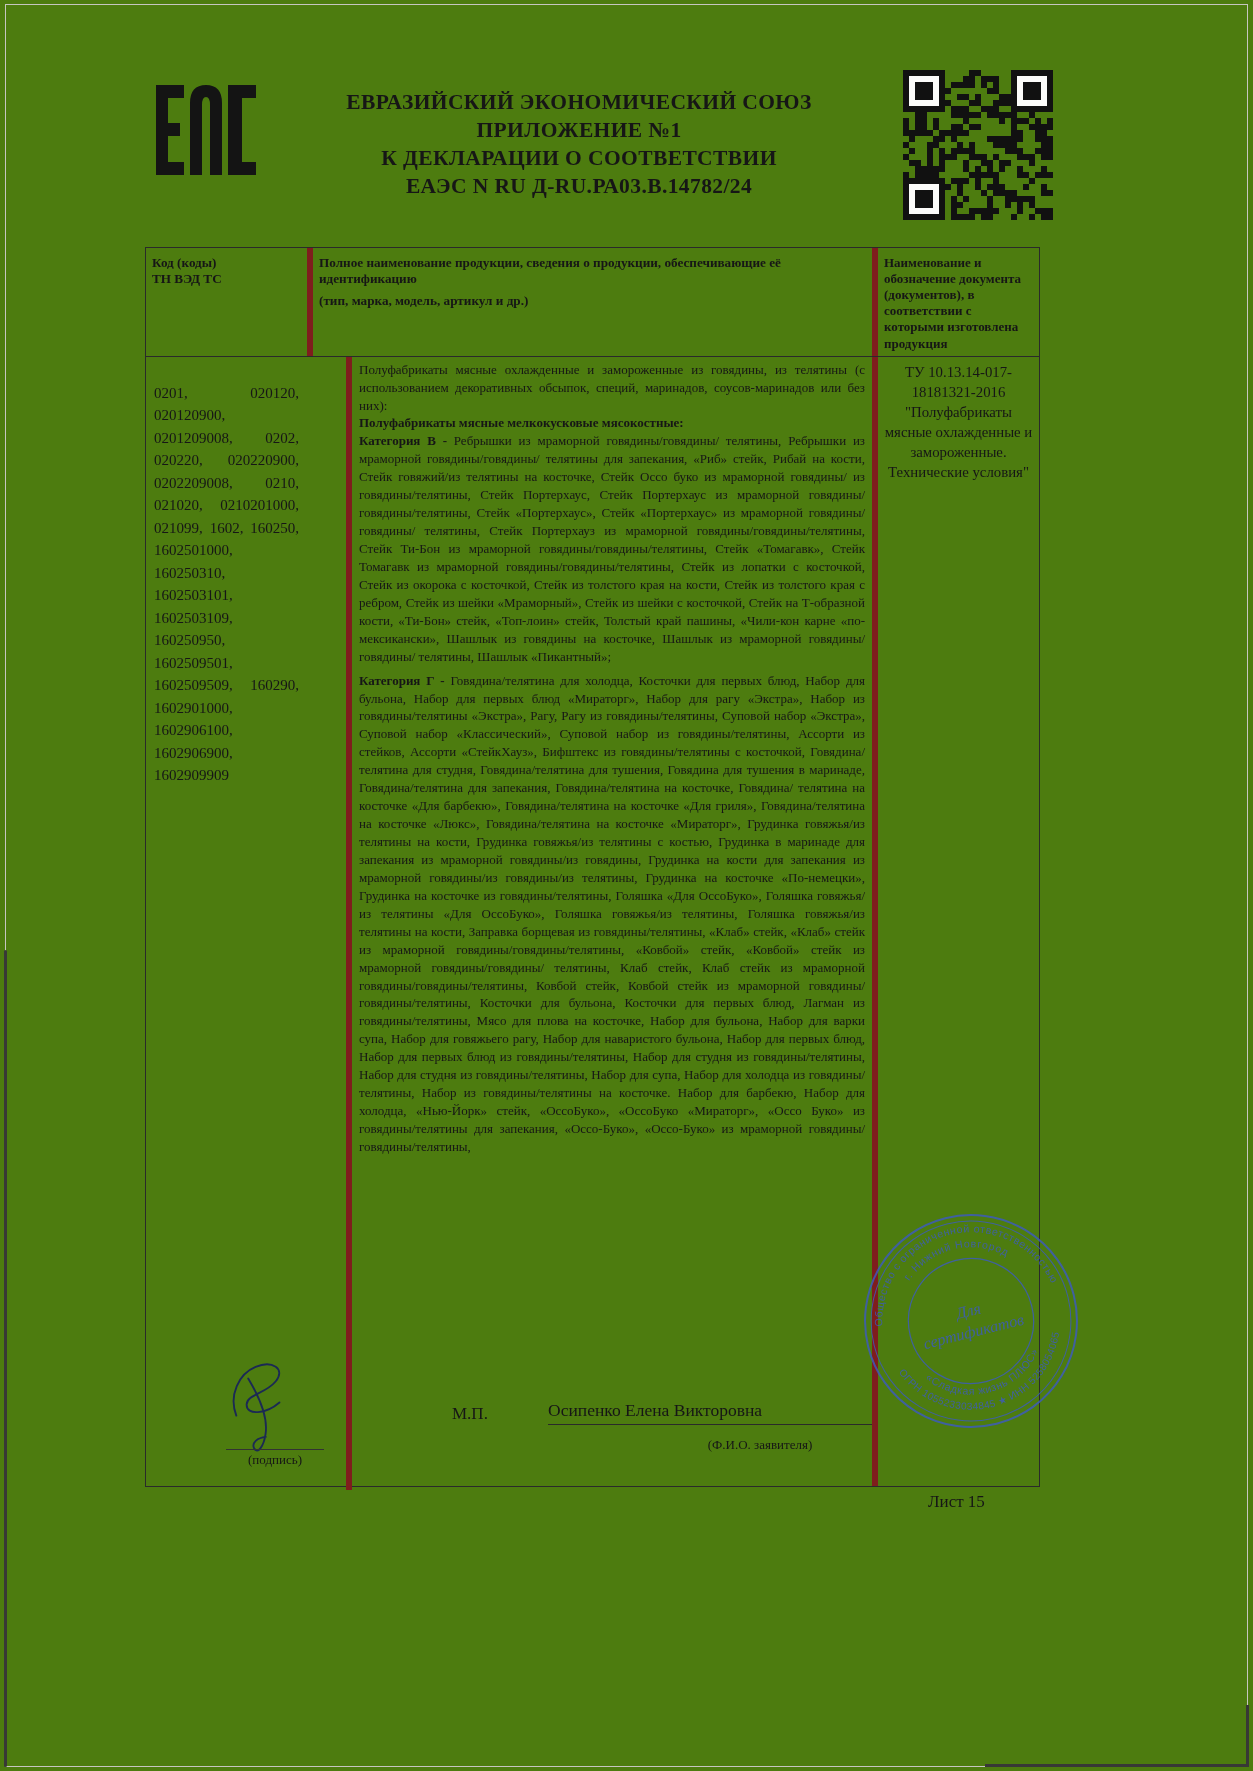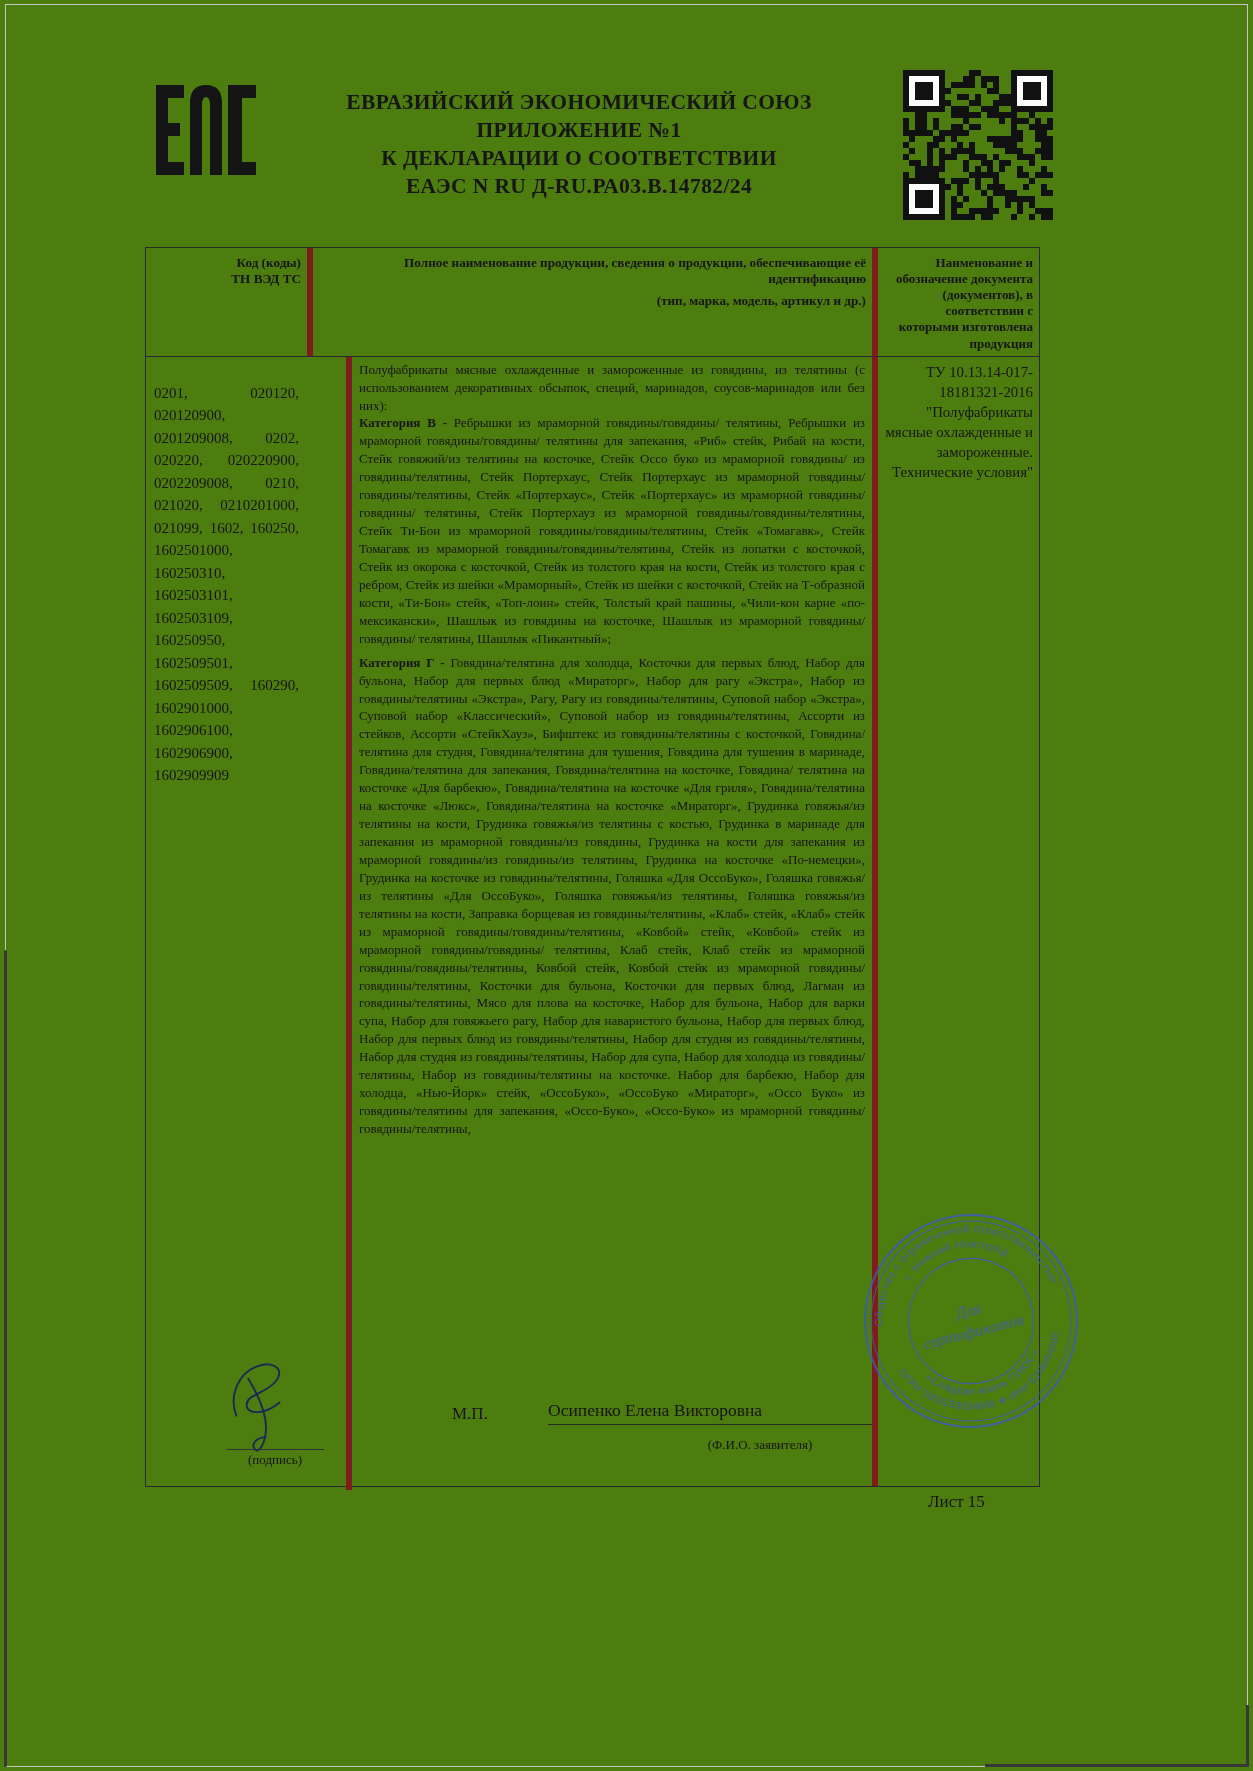--- a/index.html
+++ b/index.html
@@ -18,29 +18,29 @@
   .titles .t{font-size:21.5px;line-height:28px;letter-spacing:.4px;}
   .qr{position:absolute;left:903px;top:70px;width:150px;height:150px;}
   .subtitle{position:absolute;left:0;top:221px;width:100%;text-align:center;font-weight:bold;font-size:16.5px;}
 
   .table{position:absolute;left:145px;top:247px;width:895px;}
   .thead,.tbody{display:grid;grid-template-columns:161px 565px 1fr;}
   .thead{border:1.5px solid #2a2a2a;border-bottom:1px solid #2a2a2a;}
   .tbody{border:1.5px solid #2a2a2a;border-top:none;height:1129px;position:relative;}
   .cell{min-width:0;}
   .cell+.cell{border-left:6px solid #7f1d1d;}
-  .th{padding:7px 6px 4px;text-align:right;font-weight:bold;font-size:13.2px;line-height:1.24;}
+  .th{padding:7px 6px 4px;text-align:left;font-weight:bold;font-size:13.2px;line-height:1.24;}
   .th .sub{margin-top:5px;}
   .th-doc{font-size:13px;}
   .codes{padding:25px 8px;font-size:15px;line-height:1.5;text-align:justify;}
   .desc{padding:4px 7px 0;font-size:13px;line-height:1.38;text-align:justify;overflow:hidden;height:100%;margin-left:39px;}
   .desc p{margin:0;}
   .desc .catg{margin-top:6px;}
   .b{font-weight:bold;}
-  .doc{padding:5px 6px;font-size:14.8px;line-height:1.36;text-align:right;}
+  .doc{padding:5px 6px;font-size:14.8px;line-height:1.36;text-align:center;}
 
   .signature{position:absolute;left:212px;top:1356px;width:122px;height:100px;overflow:visible;transform:rotate(-6deg);}
   .sig-line{position:absolute;left:226px;top:1449px;width:98px;height:0;border-top:1.3px solid #333;}
   .sig-caption{position:absolute;left:208px;top:1452px;width:134px;text-align:center;font-size:13px;}
   .mp{position:absolute;left:452px;top:1404px;font-size:17px;}
   .applicant-name{position:absolute;left:548px;top:1400px;width:324px;font-size:17.5px;padding-bottom:3px;border-bottom:1.4px solid #2a2a2a;}
   .applicant-caption{position:absolute;left:640px;top:1437px;width:240px;text-align:center;font-size:13px;}
   .sheet{position:absolute;left:928px;top:1492px;font-size:17px;text-align:center;}
 
   .stamp{position:absolute;left:860px;top:1210px;width:222px;height:222px;transform:rotate(-14deg);opacity:.82;}
@@ -100,20 +100,21 @@
         <div>Полное наименование продукции, сведения о продукции, обеспечивающие её идентификацию</div>
         <div class="sub">(тип, марка, модель, артикул и др.)</div>
       </div>
       <div class="cell th th-doc">Наименование и обозначение документа (документов), в соответствии с которыми изготовлена продукция</div>
     </div>
 
     <div class="tbody">
       <div class="cell codes">0201, 020120, 020120900, 0201209008, 0202, 020220, 020220900, 0202209008, 0210, 021020, 0210201000, 021099, 1602, 160250, 1602501000, 160250310, 1602503101, 1602503109, 160250950, 1602509501, 1602509509, 160290, 1602901000, 1602906100, 1602906900, 1602909909</div>
       <div class="cell desc">
         <p>Полуфабрикаты мясные охлажденные и замороженные из говядины, из телятины (с использованием декоративных обсыпок, специй, маринадов, соусов-маринадов или без них):</p>
+        <p class="b">Полуфабрикаты мясные мелкокусковые мясокостные:</p>
         <p><span class="b">Категория В - </span><span>Ребрышки из мраморной говядины/говядины/ телятины, Ребрышки из мраморной говядины/говядины/ телятины для запекания, «Риб» стейк, Рибай на кости, Стейк говяжий/из телятины на косточке, Стейк Оссо буко из мраморной говядины/ из говядины/телятины, Стейк Портерхаус, Стейк Портерхаус из мраморной говядины/ говядины/телятины, Стейк «Портерхаус», Стейк «Портерхаус» из мраморной говядины/говядины/ телятины, Стейк Портерхауз из мраморной говядины/говядины/телятины, Стейк Ти-Бон из мраморной говядины/говядины/телятины, Стейк «Томагавк», Стейк Томагавк из мраморной говядины/говядины/телятины, Стейк из лопатки с косточкой, Стейк из окорока с косточкой, Стейк из толстого края на кости, Стейк из толстого края с ребром, Стейк из шейки «Мраморный», Стейк из шейки с косточкой, Стейк на Т-образной кости, «Ти-Бон» стейк, «Топ-лоин» стейк, Толстый край пашины, «Чили-кон карне «по-мексикански», Шашлык из говядины на косточке, Шашлык из мраморной говядины/говядины/ телятины, Шашлык «Пикантный»;</span></p>
         <p class="catg"><span class="b">Категория Г - </span><span>Говядина/телятина для холодца, Косточки для первых блюд, Набор для бульона, Набор для первых блюд «Мираторг», Набор для рагу «Экстра», Набор из говядины/телятины «Экстра», Рагу, Рагу из говядины/телятины, Суповой набор «Экстра», Суповой набор «Классический», Суповой набор из говядины/телятины, Ассорти из стейков, Ассорти «СтейкХауз», Бифштекс из говядины/телятины с косточкой, Говядина/телятина для студня, Говядина/телятина для тушения, Говядина для тушения в маринаде, Говядина/телятина для запекания, Говядина/телятина на косточке, Говядина/ телятина на косточке «Для барбекю», Говядина/телятина на косточке «Для гриля», Говядина/телятина на косточке «Люкс», Говядина/телятина на косточке «Мираторг», Грудинка говяжья/из телятины на кости, Грудинка говяжья/из телятины с костью, Грудинка в маринаде для запекания из мраморной говядины/из говядины, Грудинка на кости для запекания из мраморной говядины/из говядины/из телятины, Грудинка на косточке «По-немецки», Грудинка на косточке из говядины/телятины, Голяшка «Для ОссоБуко», Голяшка говяжья/из телятины «Для ОссоБуко», Голяшка говяжья/из телятины, Голяшка говяжья/из телятины на кости, Заправка борщевая из говядины/телятины, «Клаб» стейк, «Клаб» стейк из мраморной говядины/говядины/телятины, «Ковбой» стейк, «Ковбой» стейк из мраморной говядины/говядины/ телятины, Клаб стейк, Клаб стейк из мраморной говядины/говядины/телятины, Ковбой стейк, Ковбой стейк из мраморной говядины/говядины/телятины, Косточки для бульона, Косточки для первых блюд, Лагман из говядины/телятины, Мясо для плова на косточке, Набор для бульона, Набор для варки супа, Набор для говяжьего рагу, Набор для наваристого бульона, Набор для первых блюд, Набор для первых блюд из говядины/телятины, Набор для студня из говядины/телятины, Набор для студня из говядины/телятины, Набор для супа, Набор для холодца из говядины/телятины, Набор из говядины/телятины на косточке. Набор для барбекю, Набор для холодца, «Нью-Йорк» стейк, «ОссоБуко», «ОссоБуко «Мираторг», «Оссо Буко» из говядины/телятины для запекания, «Оссо-Буко», «Оссо-Буко» из мраморной говядины/ говядины/телятины,</span></p>
       </div>
       <div class="cell doc">ТУ 10.13.14-017-18181321-2016 "Полуфабрикаты мясные охлажденные и замороженные. Технические условия"</div>
     </div>
   </div>
 
   <svg class="signature" viewBox="0 0 125 140" aria-hidden="true">
     <g fill="none" stroke="#17235a" stroke-width="2.6" stroke-linecap="round" opacity="0.92">
       <path d="M 10,78 C 2,48 20,20 44,13 C 68,6 86,20 70,36 C 54,52 28,50 26,64 C 24,80 52,80 72,66"></path>

